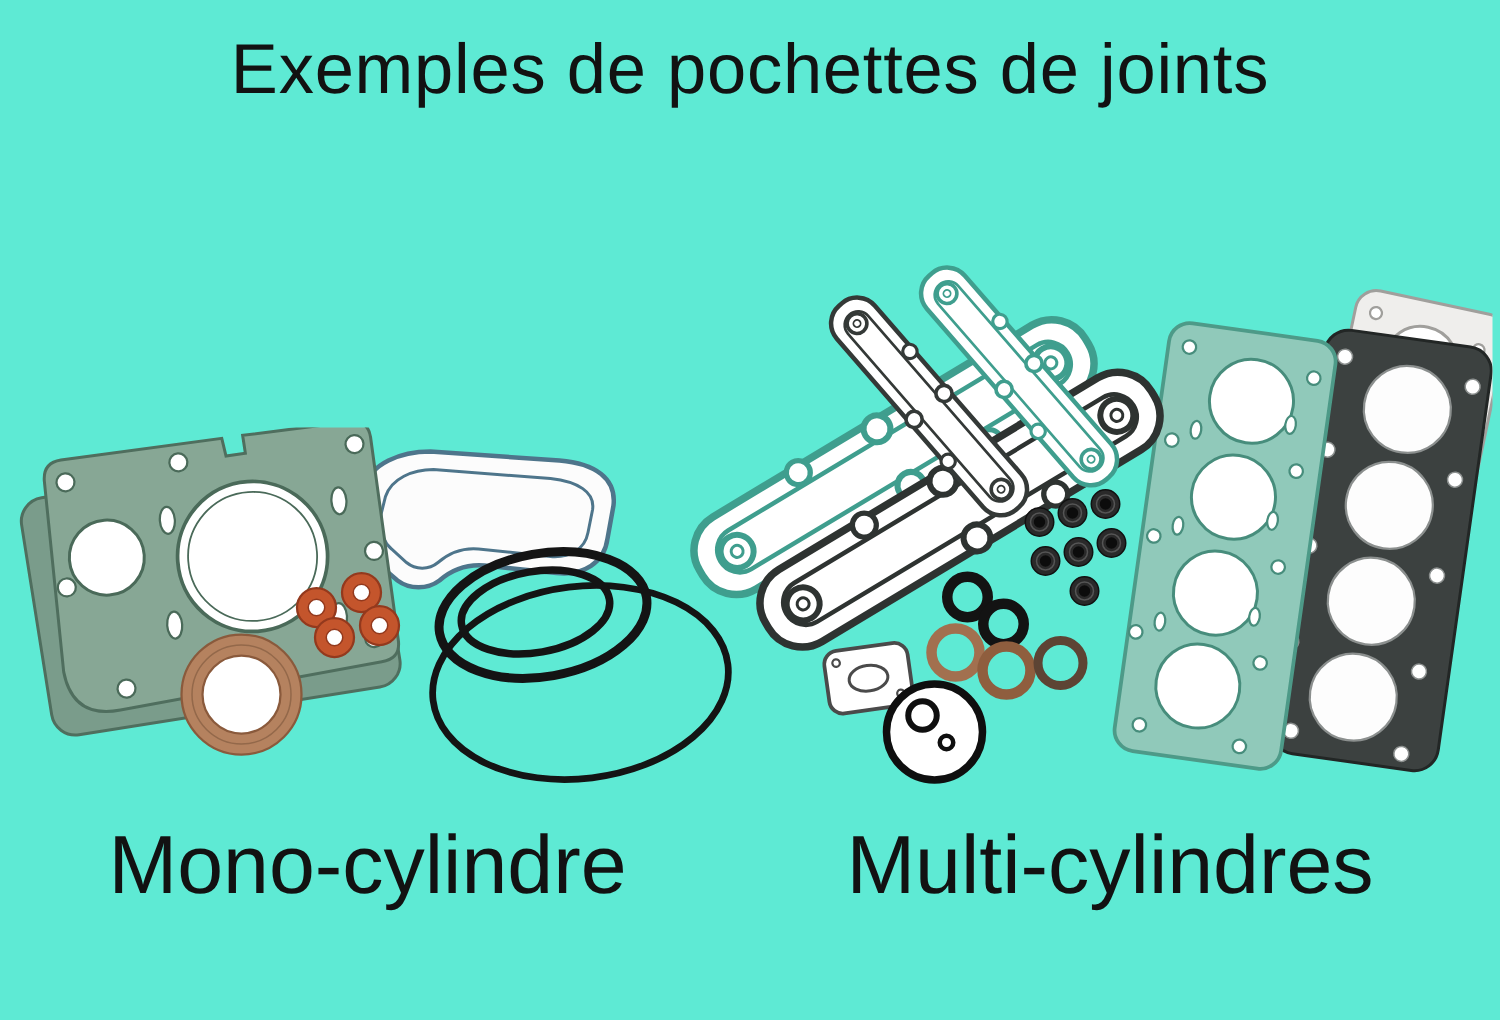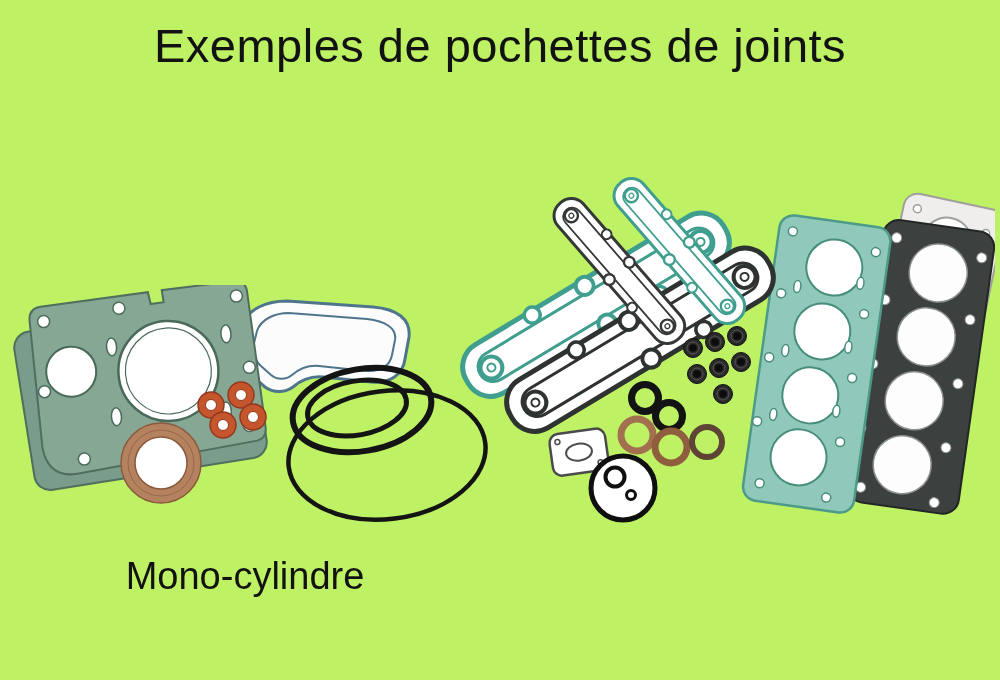--- a/index.html
+++ b/index.html
@@ -1,20 +1,20 @@
 <!DOCTYPE html>
 <html><head>
 <meta charset="utf-8">
 <style>
   html, body { margin: 0; padding: 0; background: #ffffff; }
   .page {
     position: relative;
     width: 1000px;
     height: 680px;
-    background: #bef264;
+    background: #5eead4;
     overflow: hidden;
     font-family: "Liberation Sans", sans-serif;
     color: #121212;
   }
   .title {
     position: absolute;
     top: 16px;
     left: 0;
     width: 1000px;
     text-align: center;
@@ -24,21 +24,21 @@
     letter-spacing: 0.5px;
   }
   figure { margin: 0; padding: 0; }
   .fig { position: absolute; }
   .fig-mono  { left: 5px;   top: 285px; width: 490px; height: 260px; }
   .fig-multi { left: 425px; top: 150px; width: 570px; height: 380px; }
   .fig svg { display: block; width: 100%; height: 100%; }
   .caption {
     position: absolute;
     top: 548px;
-    font-size: 38px;
+    font-size: 55px;
     line-height: 56px;
     font-weight: 400;
     text-align: center;
   }
   .caption-mono  { left: 0px;   width: 490px; }
   .caption-multi { left: 500px; width: 480px; }
 </style>
 </head>
 <body>
 
@@ -263,14 +263,15 @@
 
       <g>
         <circle cx="198" cy="338" r="32" fill="#ffffff" stroke="#0f0f0f" stroke-width="5"></circle>
         <circle cx="190" cy="327" r="9.5" fill="#ffffff" stroke="#0f0f0f" stroke-width="4"></circle>
         <circle cx="206" cy="345" r="4.5" fill="#ffffff" stroke="#0f0f0f" stroke-width="3"></circle>
       </g>
     </svg>
   </figure>
 
   <div class="caption caption-mono">Mono-cylindre</div>
+  <div class="caption caption-multi">Multi-cylindres</div>
 
 </div>
 
 </body></html>

